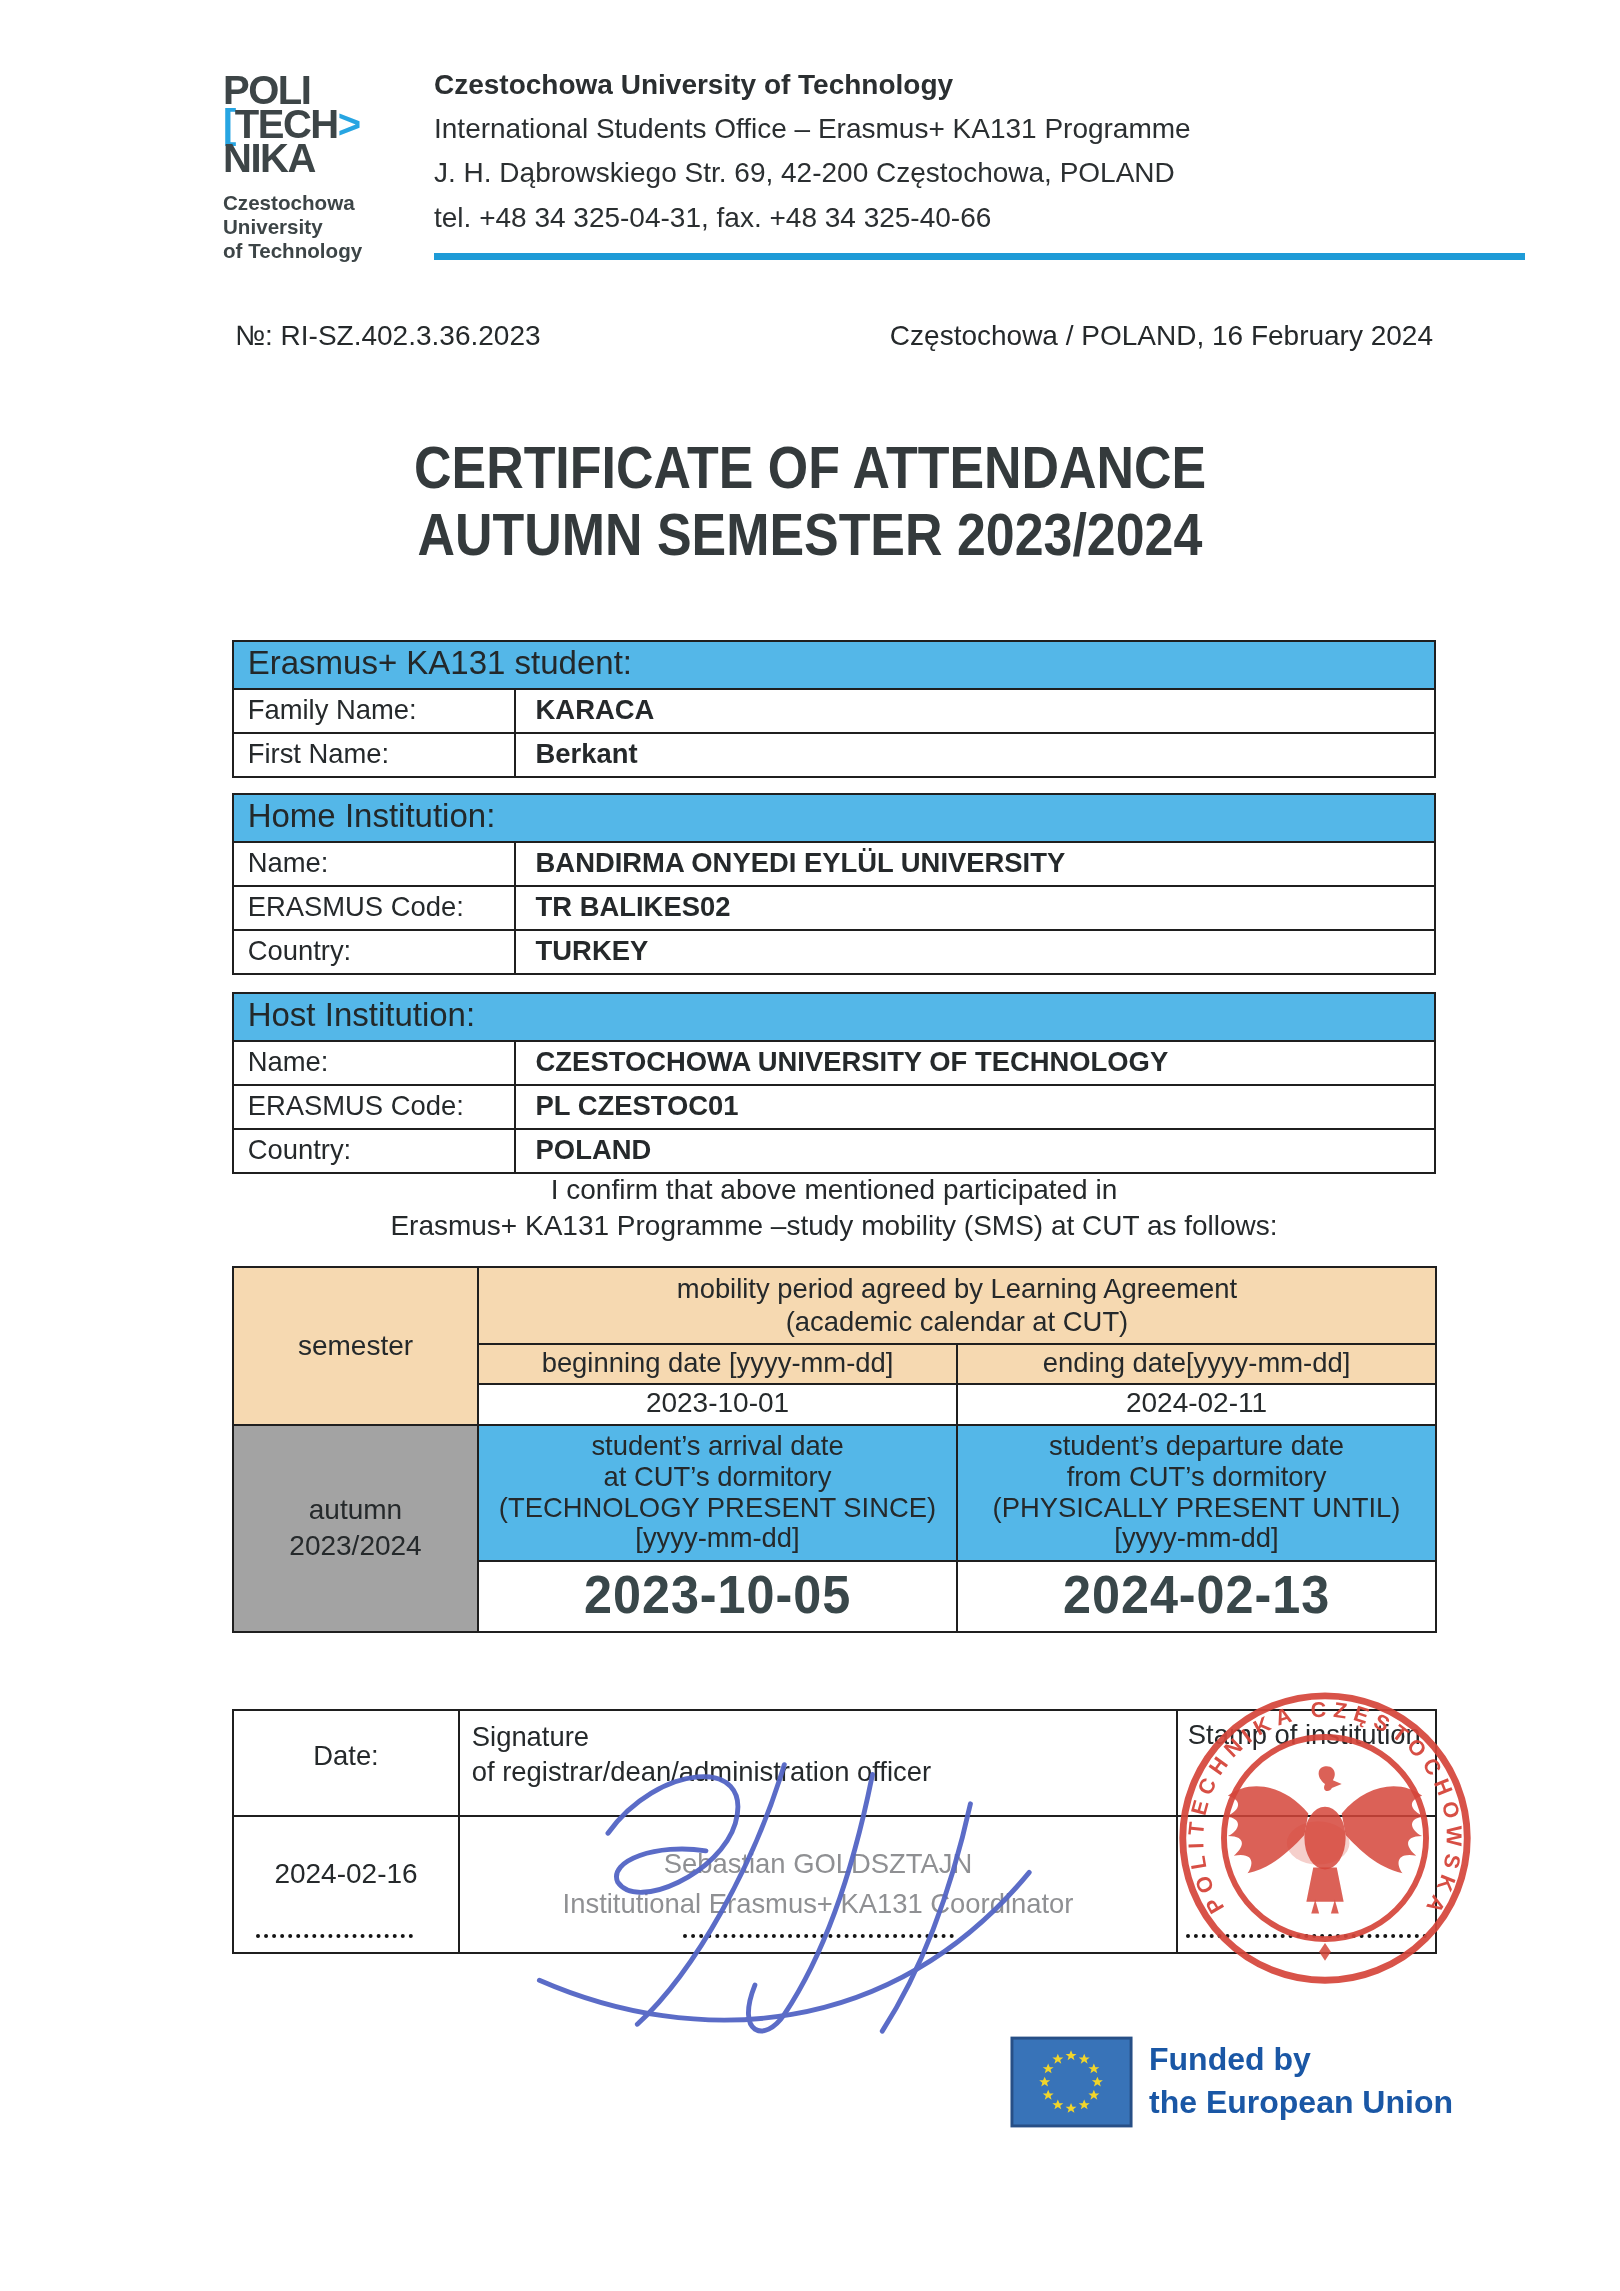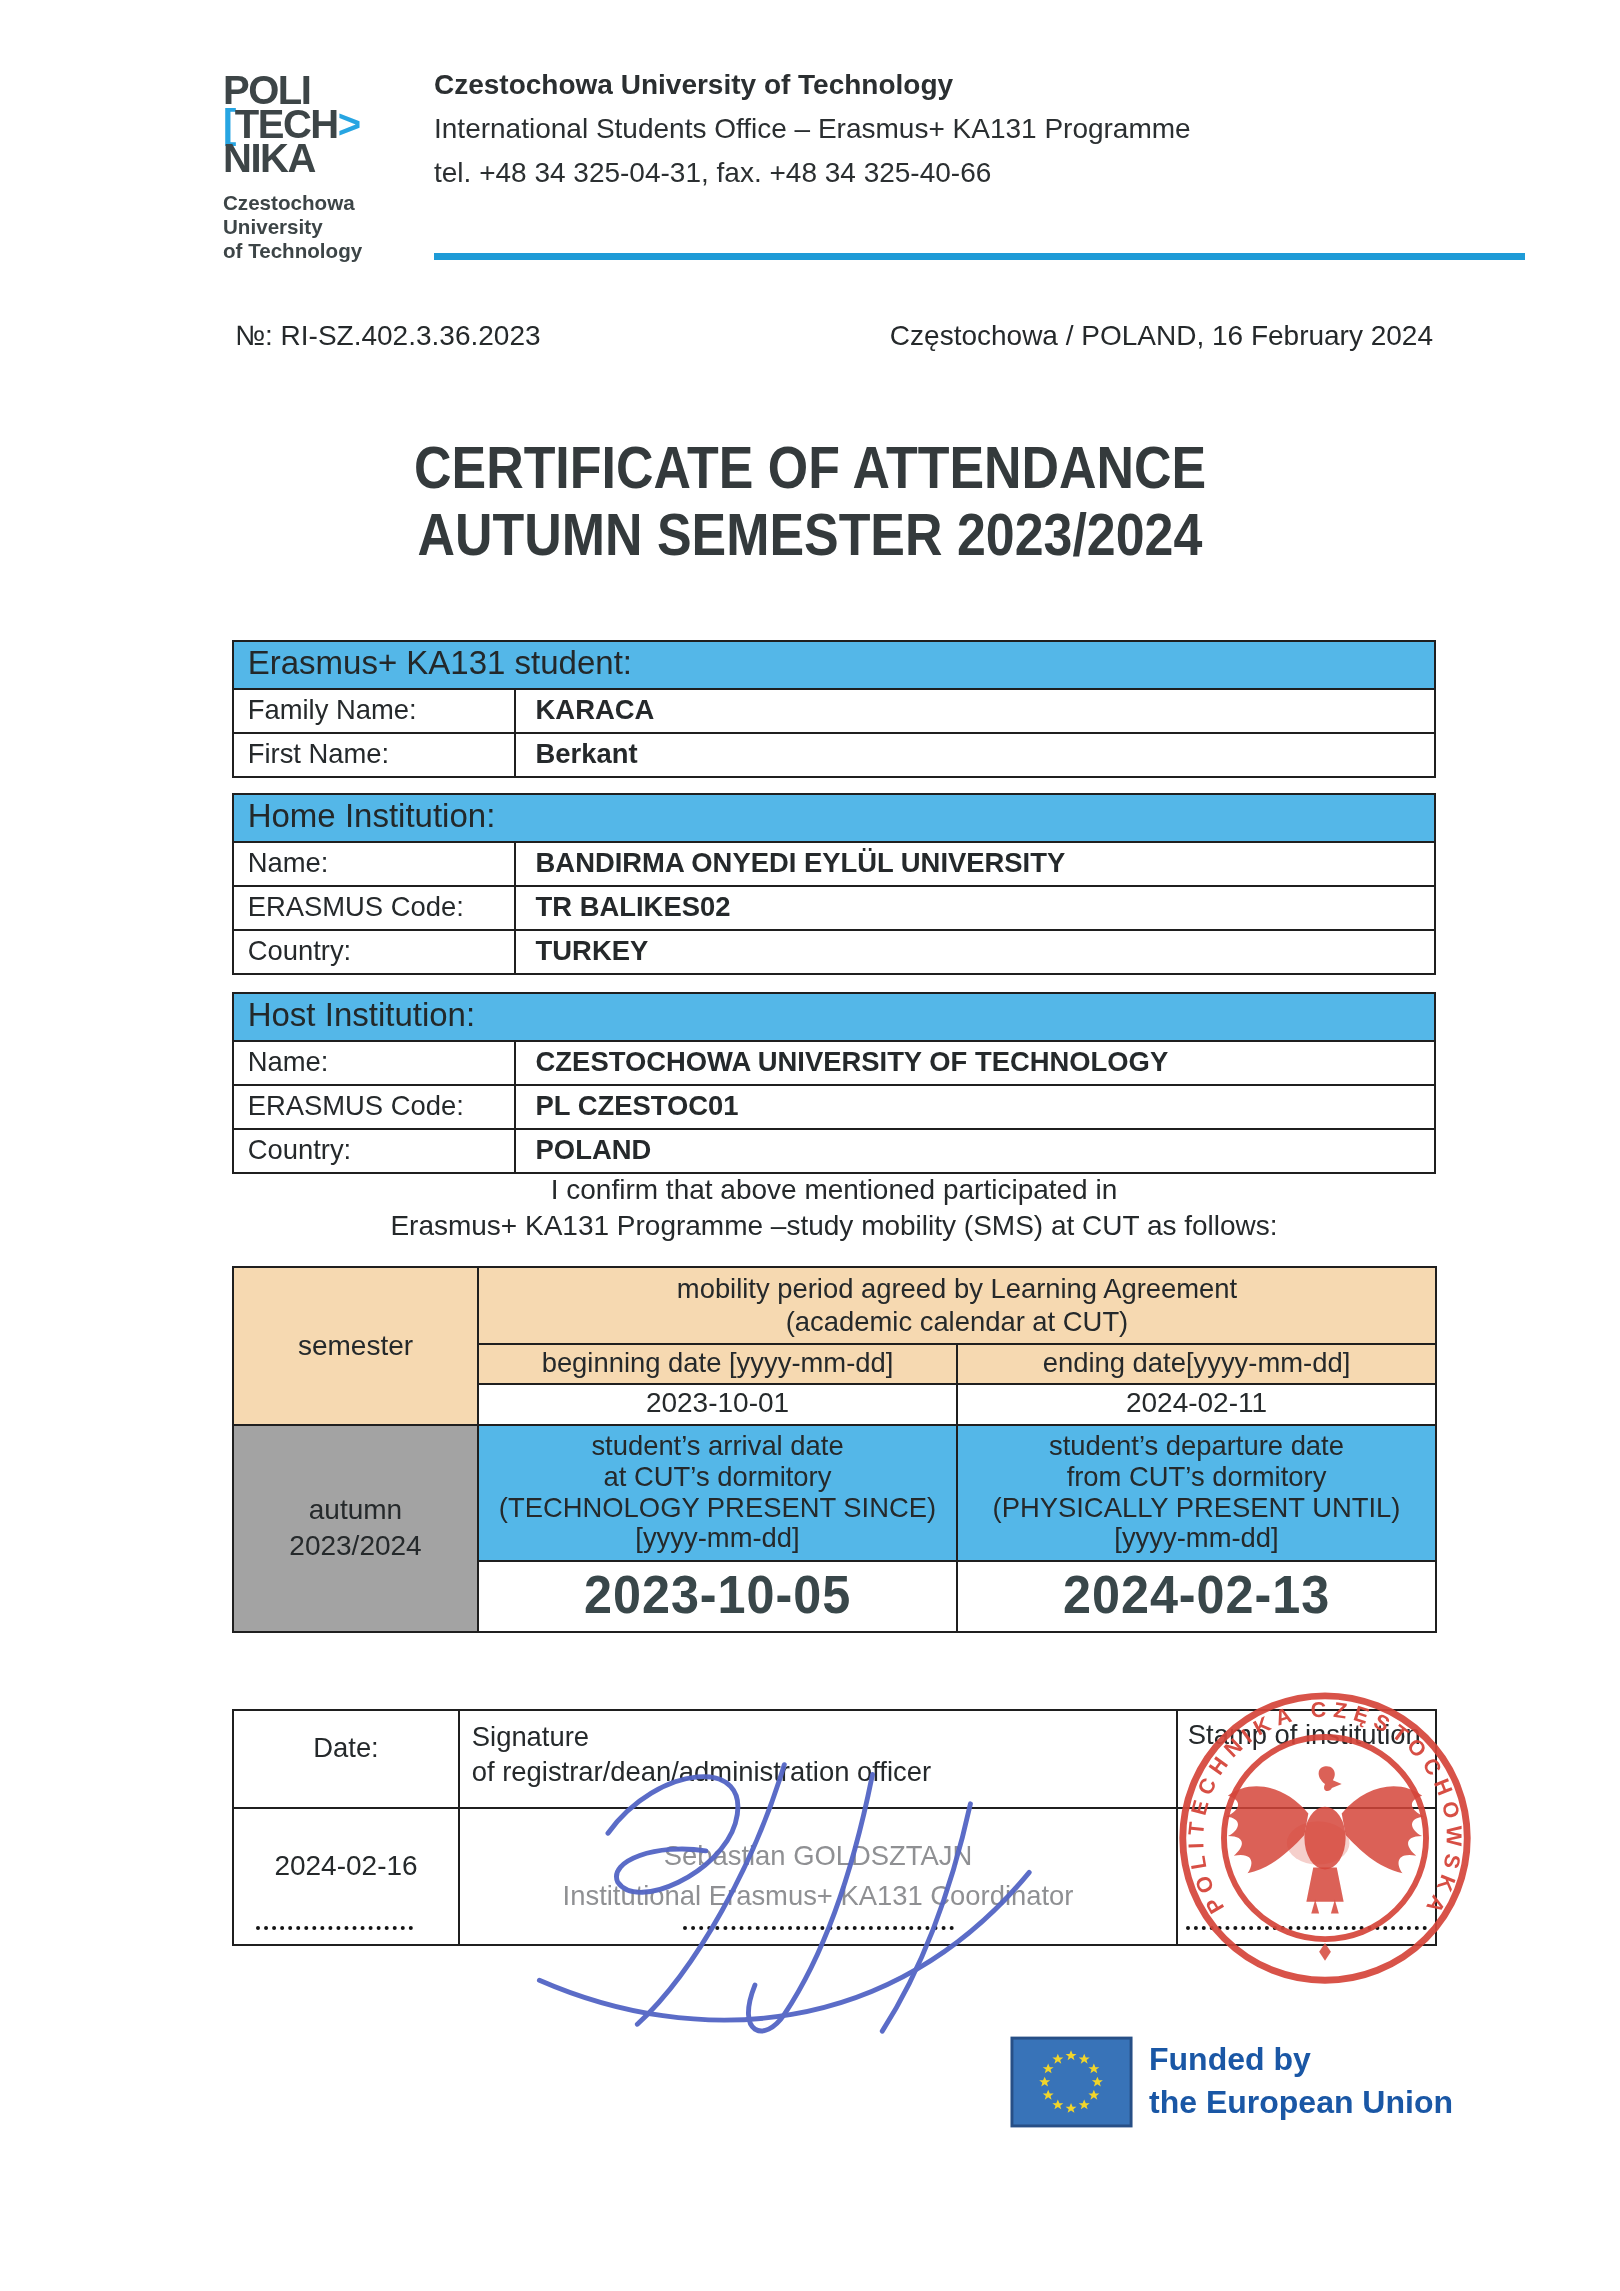--- a/index.html
+++ b/index.html
@@ -47,21 +47,21 @@
   .mob .bigdate .tline{display:inline-block;transform:scaleX(.95);transform-origin:center;letter-spacing:1px;}
   .mob .semword{font-size:28px;}
   .mob .autumn{font-size:28px;line-height:1.3;background:#a3a3a3;}
 
   .footnote{position:absolute;left:240px;top:1609px;font-size:16.7px;font-weight:600;color:#1d1d1d;}
 
   
   .sig td{vertical-align:top;position:relative;font-size:27.4px;}
   .sig .hrow td{height:74px;}
   .sig .brow td{height:133px;}
-  .sig .dhead{text-align:center;padding-top:21px;}
+  .sig .dhead{text-align:center;padding-top:29px;}
   .sig .shead{padding:7.8px 0 0 11.8px;line-height:1.3;}
   .sig .sthead{padding:7.8px 0 0 9.8px;}
   .dotted{position:absolute;bottom:13.7px;height:0;border-bottom:4.9px dotted #141414;}
   .datev{position:absolute;top:41px;left:0;width:100%;text-align:center;font-size:28px;}
   .signer{position:absolute;top:27.4px;left:0;width:100%;text-align:center;color:#8f9093;line-height:1.45;}
 
   .overlay{position:absolute;}
 
   
   .eu-text{position:absolute;left:1149px;top:2038px;font-size:32px;font-weight:700;
@@ -81,20 +81,21 @@
     <div class="logo-sub">
       <div>Czestochowa</div>
       <div>University</div>
       <div>of Technology</div>
     </div>
   </div>
 
   <div class="letterhead">
     <div class="org">Czestochowa University of Technology</div>
     <div>International Students Office – Erasmus+ KA131 Programme</div>
+    <div>J. H. Dąbrowskiego Str. 69, 42-200 Częstochowa, POLAND</div>
     <div>tel. +48 34 325-04-31, fax. +48 34 325-40-66</div>
   </div>
   <div class="rule"></div>
 
   <div class="ref-number">№: RI-SZ.402.3.36.2023</div>
   <div class="ref-place">Częstochowa / POLAND, 16 February 2024</div>
 
   <div class="title">
     <div><span class="tline">CERTIFICATE OF ATTENDANCE</span></div>
     <div><span class="tline">AUTUMN SEMESTER 2023/2024</span></div>

